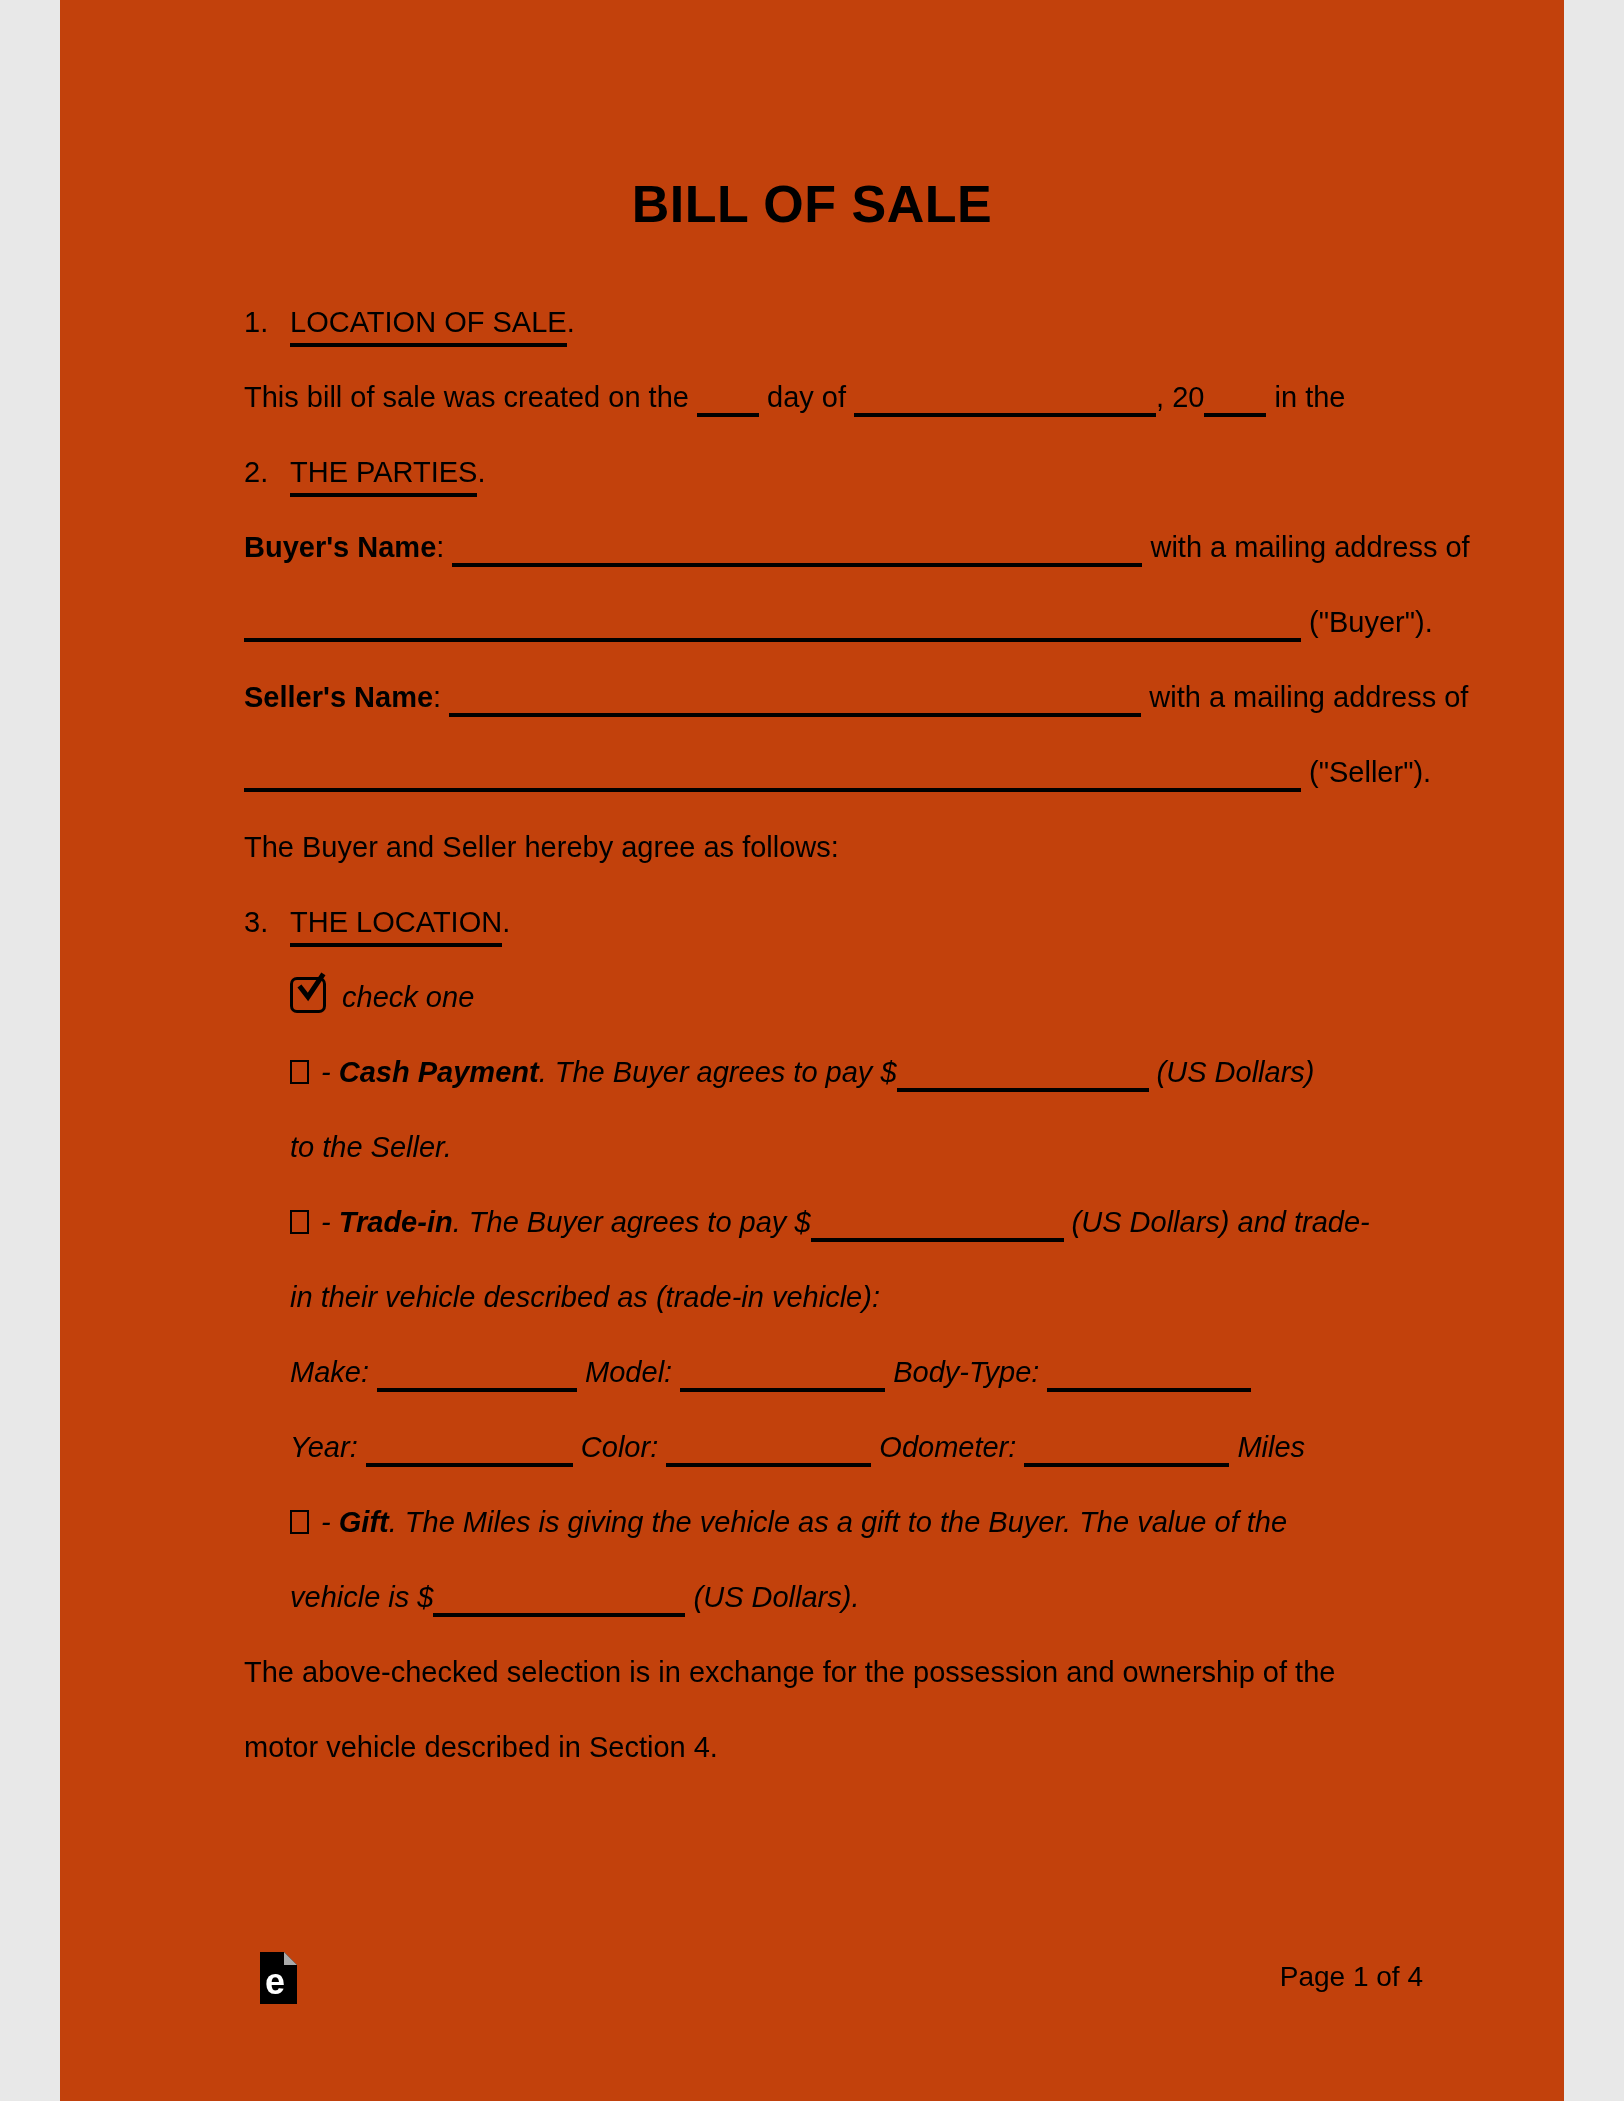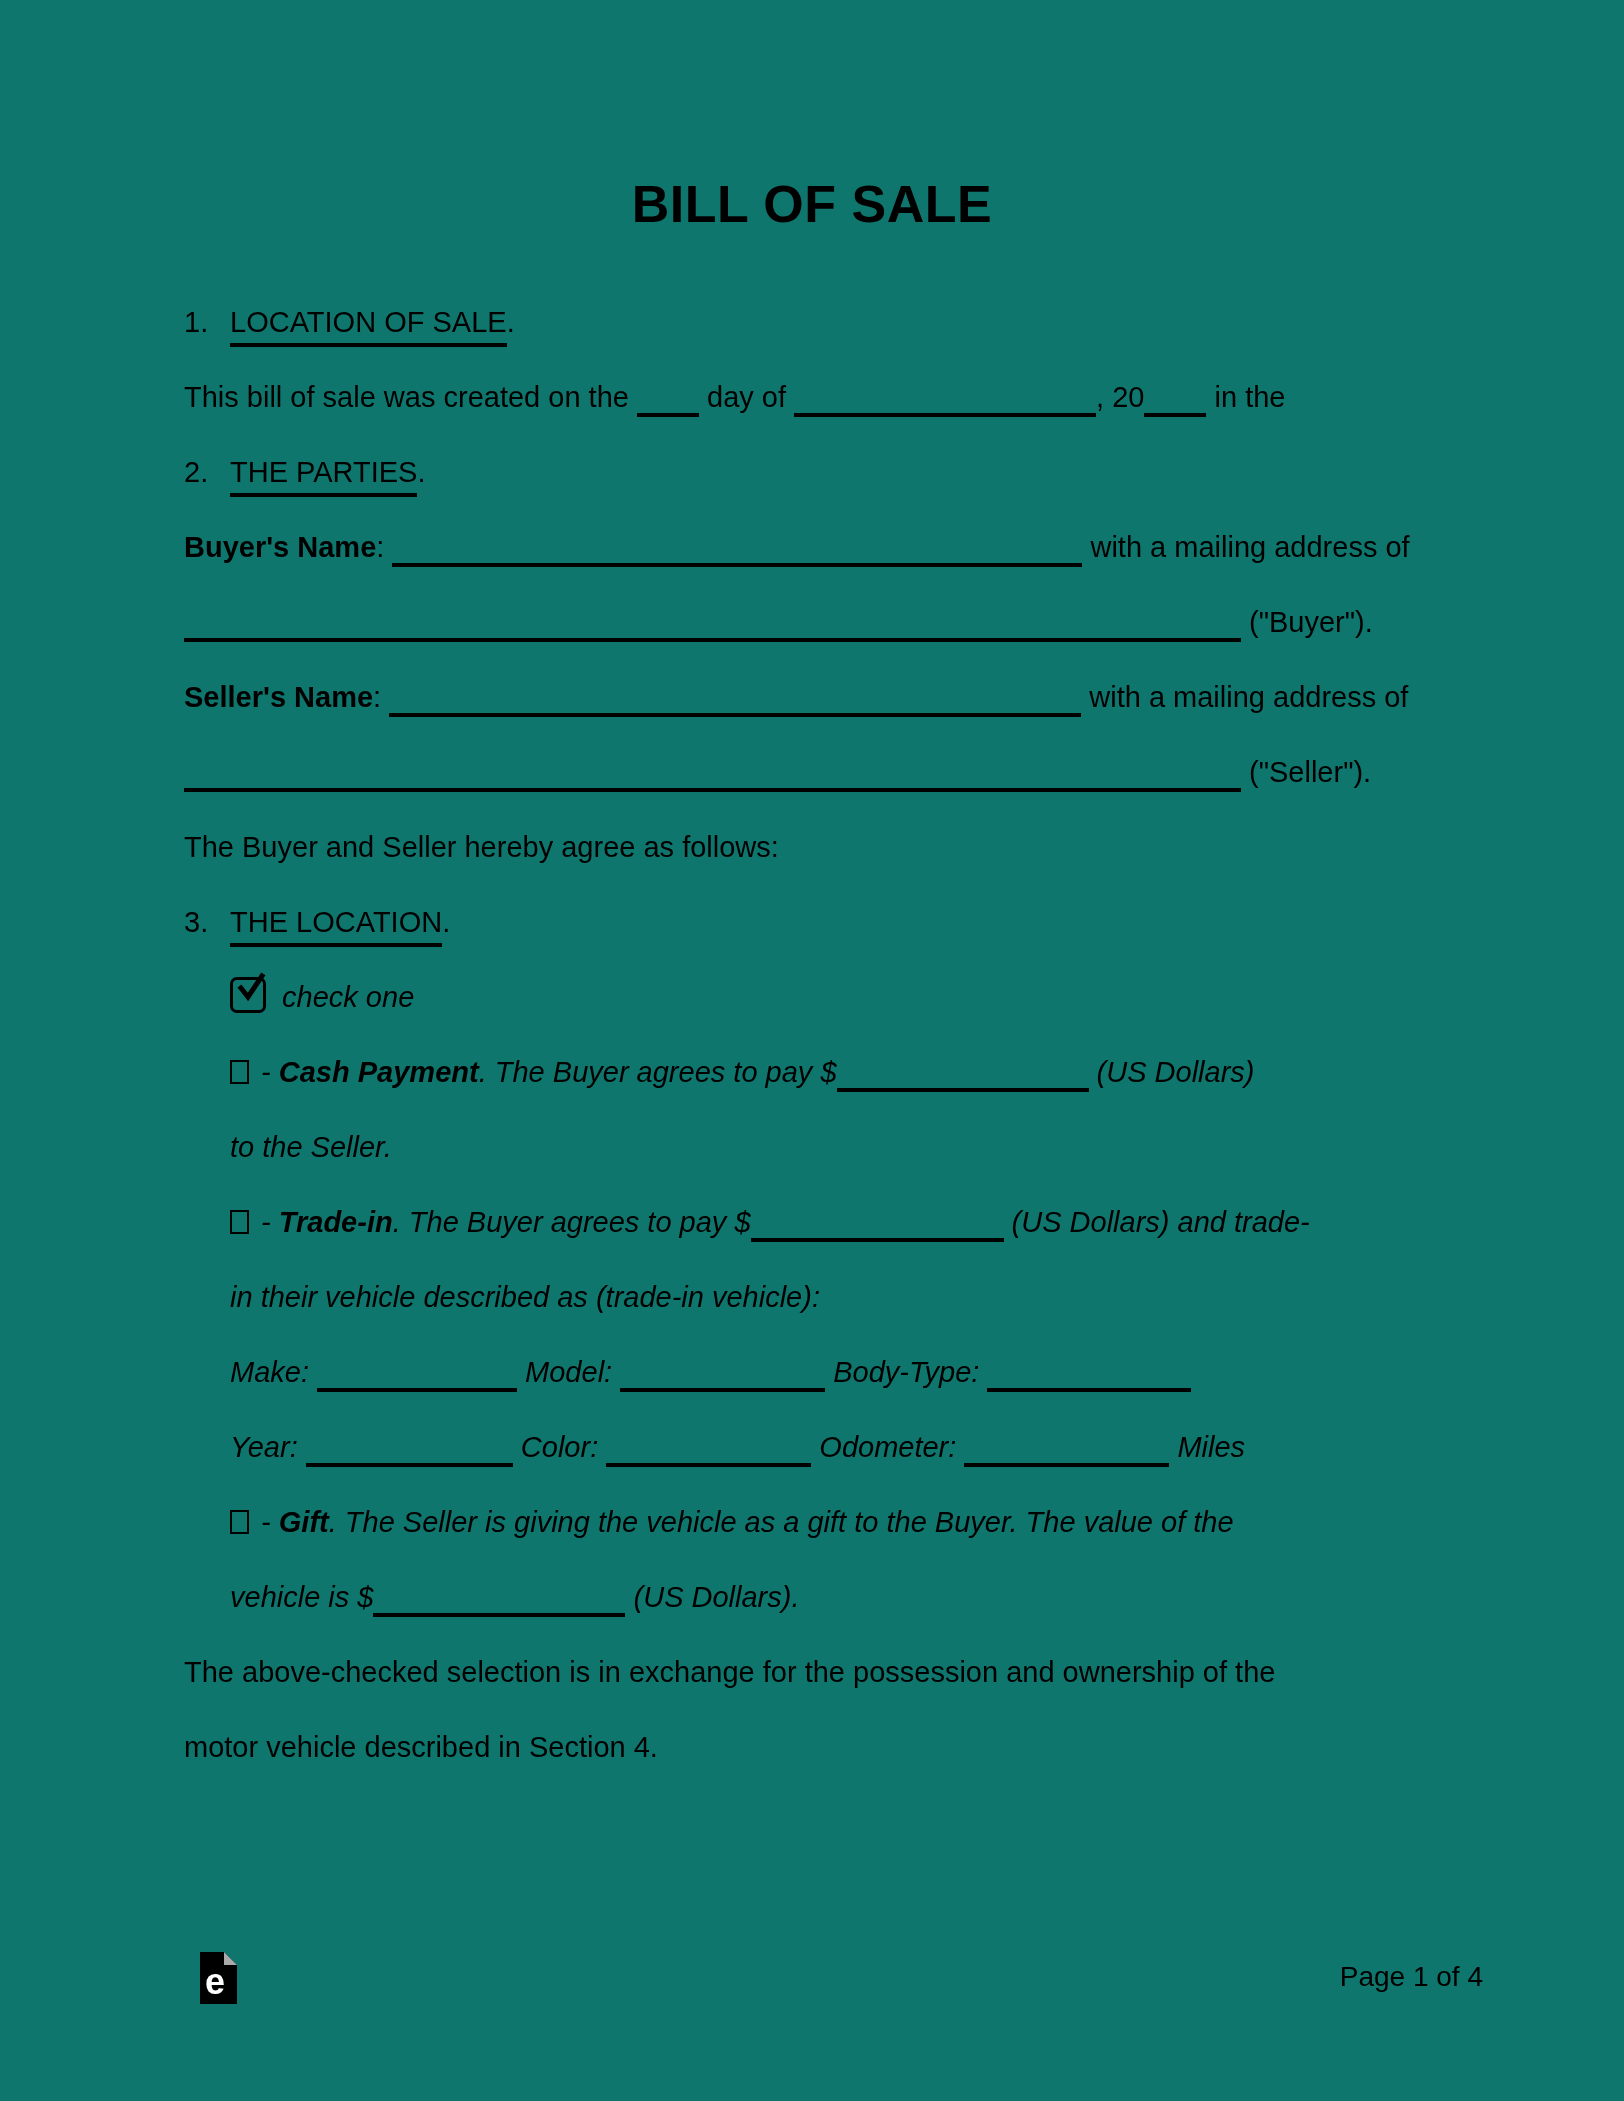--- a/index.html
+++ b/index.html
@@ -1,20 +1,20 @@
 <!DOCTYPE html>
 <html><head>
 <meta charset="utf-8">
 <style>
   html,body { margin:0; padding:0; background:#e8e8e8; }
   .page {
     position:relative;
-    width:1624px; height:2101px;
+    width:1504px; height:2101px;
     margin:0 auto;
-    background:#0f766e;
+    background:#c2410c;
     color:#000000;
     font-family:"Liberation Sans","DejaVu Sans",sans-serif;
     font-size:29px;
     overflow:hidden;
   }
   .doc-title {
     position:absolute; left:0; right:0; top:176px;
     text-align:center;
     font-size:52px; font-weight:bold; letter-spacing:0.5px;
     line-height:56px;
@@ -98,21 +98,21 @@
       <div class="line"><span class="seg num">3.</span><span class="seg hu">THE LOCATION</span><span class="seg">.</span></div>
       <div class="line indent1"><span class="cbc"><svg width="34" height="34" viewBox="0 0 34 34">
             <path d="M7 17 L14 26 L28 5" fill="none" stroke="#000" stroke-width="5" stroke-linecap="square"></path>
           </svg></span><span class="seg"> check one</span></div>
       <div class="line indent1"><span class="cb"></span><span class="seg"> - </span><span class="seg bold">Cash Payment</span><span class="seg">. The Buyer agrees to pay $</span><span class="blank" style="width: 252px;"></span><span class="seg"> (US Dollars)</span></div>
       <div class="line indent1"><span class="seg">to the Seller.</span></div>
       <div class="line indent1"><span class="cb"></span><span class="seg"> - </span><span class="seg bold">Trade-in</span><span class="seg">. The Buyer agrees to pay $</span><span class="blank" style="width: 253px;"></span><span class="seg"> (US Dollars) and trade-</span></div>
       <div class="line indent1"><span class="seg">in their vehicle described as (trade-in vehicle):</span></div>
       <div class="line indent1"><span class="seg">Make: </span><span class="blank" style="width: 200px;"></span><span class="seg"> Model: </span><span class="blank" style="width: 205px;"></span><span class="seg"> Body-Type: </span><span class="blank" style="width: 204px;"></span></div>
       <div class="line indent1"><span class="seg">Year: </span><span class="blank" style="width: 207px;"></span><span class="seg"> Color: </span><span class="blank" style="width: 205px;"></span><span class="seg"> Odometer: </span><span class="blank" style="width: 205px;"></span><span class="seg"> Miles</span></div>
-      <div class="line indent1"><span class="cb"></span><span class="seg"> - </span><span class="seg bold">Gift</span><span class="seg">. The Seller is giving the vehicle as a gift to the Buyer. The value of the</span></div>
+      <div class="line indent1"><span class="cb"></span><span class="seg"> - </span><span class="seg bold">Gift</span><span class="seg">. The Miles is giving the vehicle as a gift to the Buyer. The value of the</span></div>
       <div class="line indent1"><span class="seg">vehicle is $</span><span class="blank" style="width: 252px;"></span><span class="seg"> (US Dollars).</span></div>
       <div class="line"><span class="seg">The above-checked selection is in exchange for the possession and ownership of the</span></div>
       <div class="line"><span class="seg">motor vehicle described in Section 4.</span></div>
     </div>
 
   <div class="footer-logo">
     <div class="sheet"></div>
     <div class="fold"></div>
     <div class="letter">e</div>
   </div>

